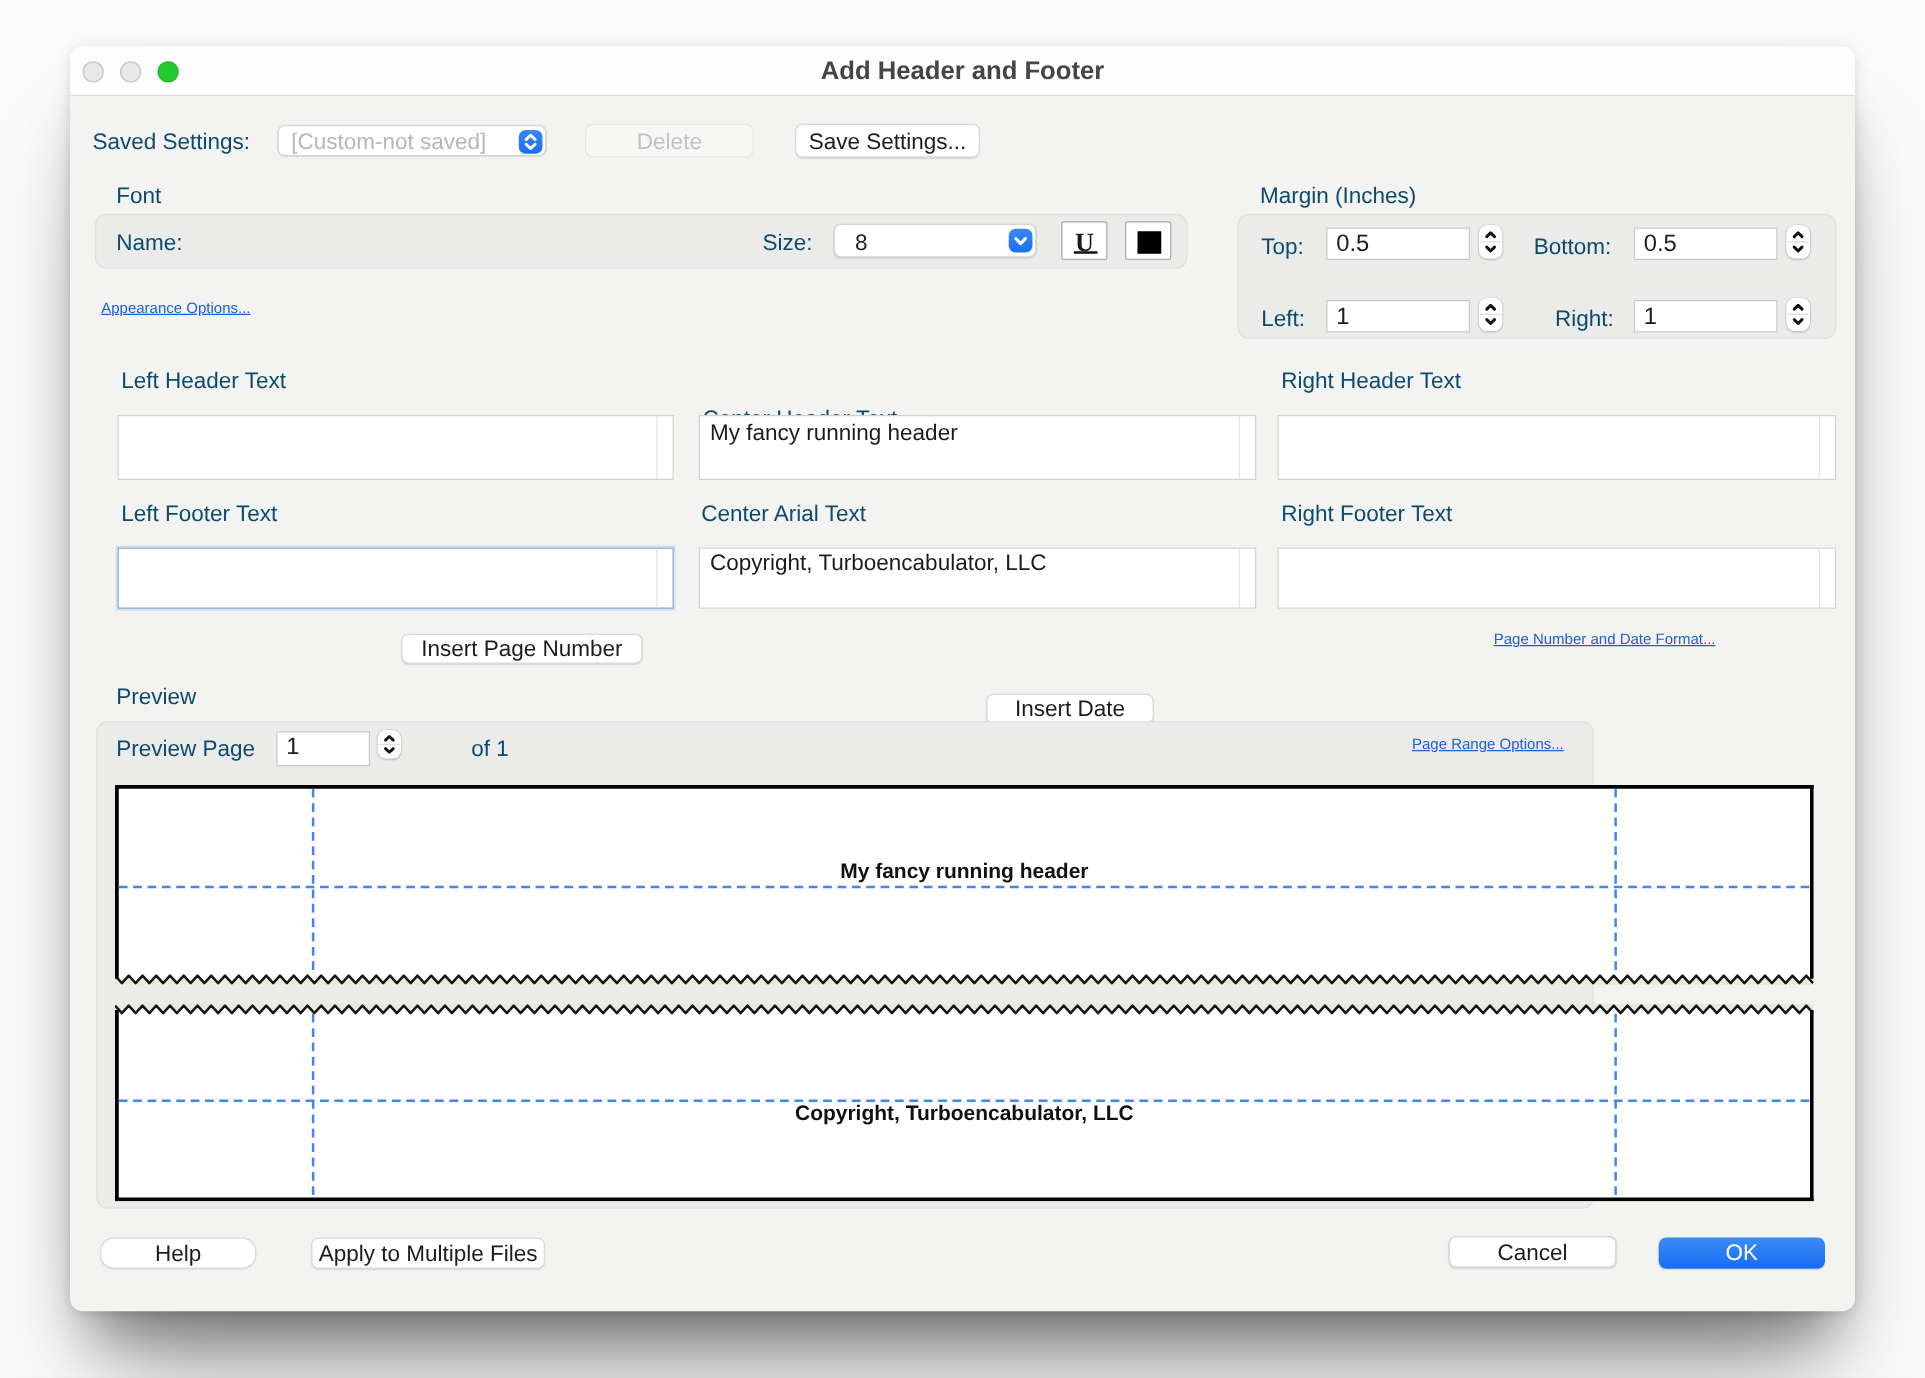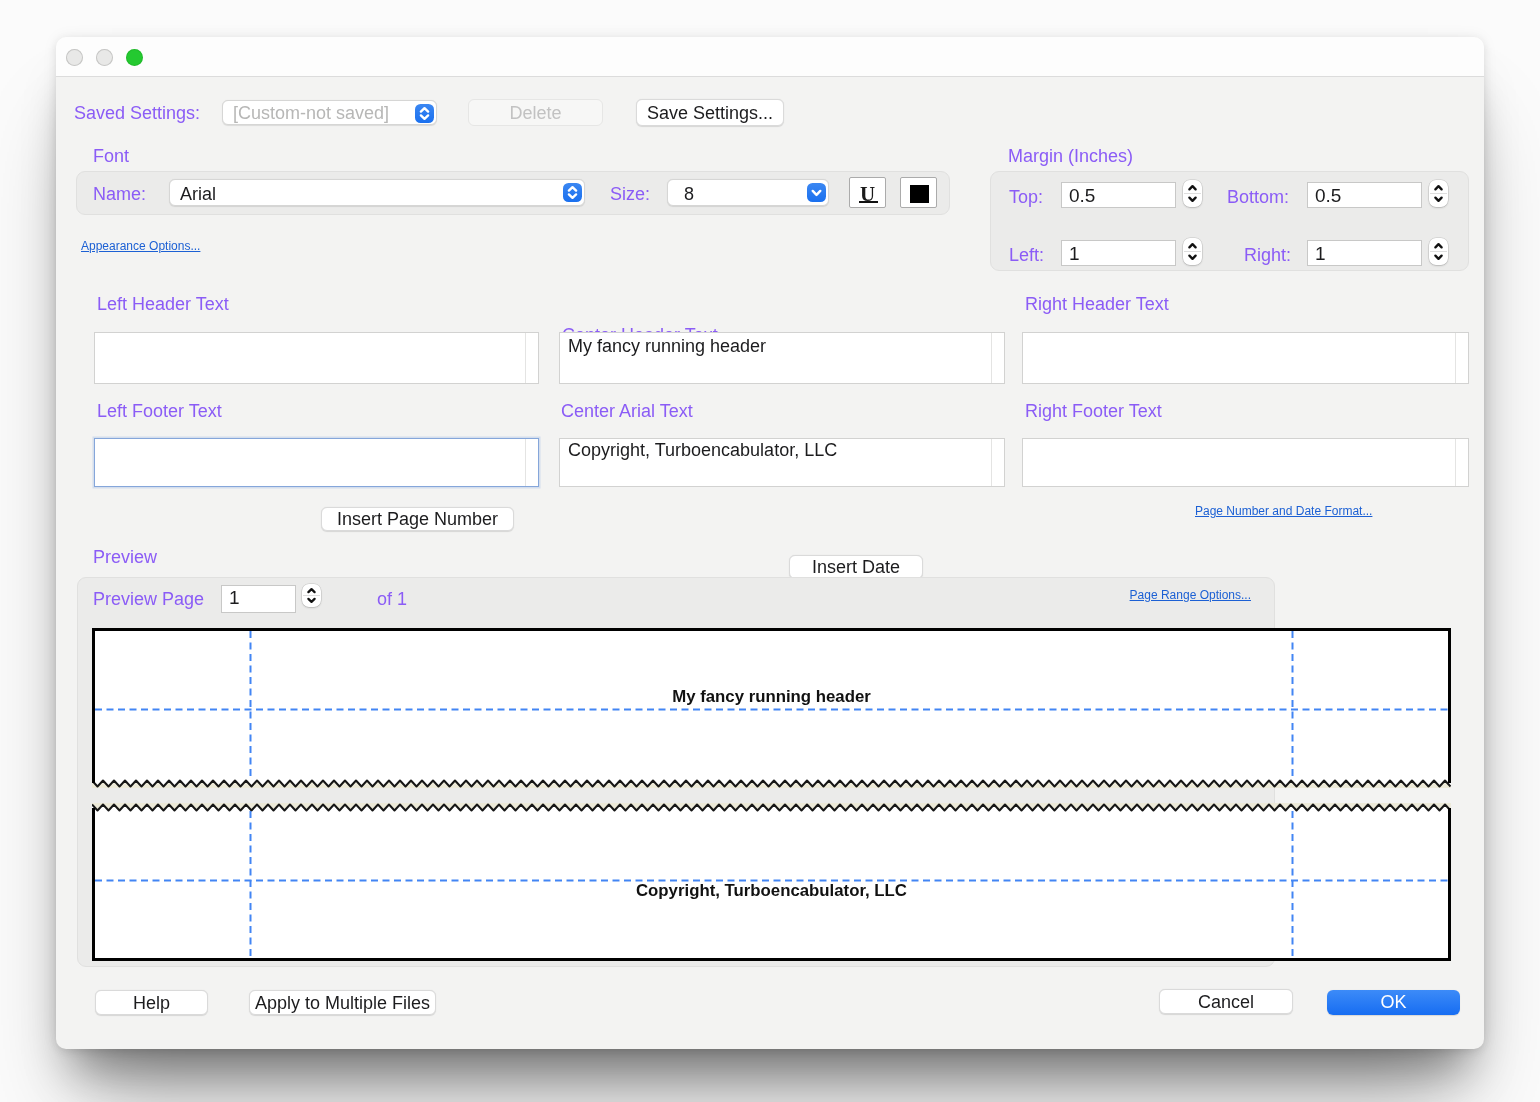--- a/index.html
+++ b/index.html
@@ -7,21 +7,21 @@
 body { background:#fbfbfb; font-family:"Liberation Sans", sans-serif; }
 .dialog { position:absolute; left:56px; top:37px; width:1428px; height:1012px;
   background:#f3f3f2; border-radius:10px;
   box-shadow: 0 36px 42px -16px rgba(0,0,0,0.34), 0 68px 85px -26px rgba(0,0,0,0.34), 0 2px 8px rgba(0,0,0,0.08), 0 0 16px rgba(0,0,0,0.06);
 }
 .titlebar { position:absolute; left:0; top:0; width:100%; height:40px; background:#fdfdfd;
   border-bottom:1px solid #dcdcdc; border-radius:10px 10px 0 0; }
 .light { position:absolute; top:12px; width:17px; height:17px; border-radius:50%; }
 .title { position:absolute; left:0; top:0; width:100%; height:40px; text-align:center;
   line-height:39px; font-weight:bold; font-size:20.5px; color:#454545; }
-.lbl { position:absolute; font-size:18px; color:#8b5cf6; white-space:nowrap; }
+.lbl { position:absolute; font-size:18px; color:#0c4a6e; white-space:nowrap; }
 .btn { position:absolute; background:#fff; border:1px solid #dadada; border-radius:6px;
   font-size:18px; color:#1c1c1e; text-align:center; box-shadow:0 0.5px 1px rgba(0,0,0,0.12); }
 .btn-dis { background:#f7f7f6; color:#c2c2c2; border-color:#e6e6e5; box-shadow:none; }
 .group { position:absolute; background:#ebebea; border:1px solid #e0e0df; border-radius:9px; }
 .popup { position:absolute; background:#fff; border:1px solid #d6d6d5; border-radius:6px;
   box-shadow:0 0.5px 1px rgba(0,0,0,0.1); font-size:18px; color:#1c1c1e; }
 .popup .pbtn { position:absolute; right:2.5px; top:3px; width:19px; height:19px; border-radius:5.5px;
   background:linear-gradient(#3b87f2,#1a70ef); }
 .field { position:absolute; background:#fff; border:1px solid #c8c8c7; font-size:19px; color:#1c1c1e; }
 .link { position:absolute; font-size:12px; color:#1c60d4; text-decoration:underline; white-space:nowrap; }
@@ -30,46 +30,38 @@
 .stepper { position:absolute; width:19px; height:27px; background:#fff; border-radius:7px;
   box-shadow:0 0 0 0.5px rgba(0,0,0,0.15), 0 1px 2px rgba(0,0,0,0.15); }
 </style>
 </head>
 <body>
 <div class="dialog">
   <div class="titlebar"></div>
   <div class="light" style="left:10px; background:#e8e8e7; box-shadow:inset 0 0 0 1px #c6c6c5;"></div>
   <div class="light" style="left:40px; background:#e8e8e7; box-shadow:inset 0 0 0 1px #c6c6c5;"></div>
   <div class="light" style="left:70px; background:#24c930; box-shadow:inset 0 0 0 1px rgba(0,100,0,0.15);"></div>
+  <div class="title">Add Header and Footer</div>
 
   <div class="lbl" style="left:18px; top:66px;">Saved Settings:</div>
   <div class="popup" style="left:166px; top:63px; width:215px; height:25px; color:#b7b7b6;">
     <span style="position:absolute; left:10px; top:2px;">[Custom-not saved]</span>
     <span class="pbtn">
       <svg width="19" height="19" viewBox="0 0 19 19">
           <path d="M5.9 7.6 L9.5 4.2 L13.1 7.6" fill="none" stroke="#fff" stroke-width="2.4" stroke-linecap="round" stroke-linejoin="round"></path>
           <path d="M5.9 11.4 L9.5 14.8 L13.1 11.4" fill="none" stroke="#fff" stroke-width="2.4" stroke-linecap="round" stroke-linejoin="round"></path>
         </svg>
     </span>
   </div>
   <div class="btn btn-dis" style="left:412px; top:62px; width:135px; height:27px; line-height:26px;">Delete</div>
   <div class="btn" style="left:580px; top:62px; width:148px; height:27px; line-height:26px;">Save Settings...</div>
 
   <div class="lbl" style="left:37px; top:109px;">Font</div>
   <div class="group" style="left:20px; top:134px; width:874px; height:44px;"></div>
   <div class="lbl" style="left:37px; top:147px;">Name:</div>
-  <div class="popup" style="left:113px; top:142px; width:416px; height:27px;">
-    <span style="position:absolute; left:10px; top:4px;">Arial</span>
-    <span class="pbtn">
-      <svg width="19" height="19" viewBox="0 0 19 19">
-          <path d="M5.9 7.6 L9.5 4.2 L13.1 7.6" fill="none" stroke="#fff" stroke-width="2.4" stroke-linecap="round" stroke-linejoin="round"></path>
-          <path d="M5.9 11.4 L9.5 14.8 L13.1 11.4" fill="none" stroke="#fff" stroke-width="2.4" stroke-linecap="round" stroke-linejoin="round"></path>
-        </svg>
-    </span>
-  </div>
   <div class="lbl" style="left:554px; top:147px;">Size:</div>
   <div class="popup" style="left:611px; top:142px; width:162px; height:27px;">
     <span style="position:absolute; left:16px; top:4px;">8</span>
     <span class="pbtn">
       <svg width="19" height="19" viewBox="0 0 19 19">
           <path d="M5.7 7.9 L9.5 11.9 L13.3 7.9" fill="none" stroke="#fff" stroke-width="2.4" stroke-linecap="round" stroke-linejoin="round"></path>
         </svg>
     </span>
   </div>
   <div class="btn" style="left:793px; top:140px; width:37px; height:31px; border-color:#ababab; border-radius:2px; box-shadow:none;">
@@ -193,17 +185,17 @@
 <line x1="1200.5" y1="3" x2="1200.5" y2="151" stroke="#4285f4" stroke-width="2" stroke-dasharray="7 4.5"></line>
 <line x1="158.5" y1="183" x2="158.5" y2="330" stroke="#4285f4" stroke-width="2" stroke-dasharray="7 4.5"></line>
 <line x1="1200.5" y1="183" x2="1200.5" y2="330" stroke="#4285f4" stroke-width="2" stroke-dasharray="7 4.5"></line>
 <line x1="3" y1="81.5" x2="1356" y2="81.5" stroke="#4285f4" stroke-width="2" stroke-dasharray="7 4.5"></line>
 <line x1="3" y1="252.5" x2="1356" y2="252.5" stroke="#4285f4" stroke-width="2" stroke-dasharray="7 4.5"></line>
 <text x="679.5" y="74" text-anchor="middle" font-family="Liberation Sans" font-weight="bold" font-size="16.8" fill="#111">My fancy running header</text>
 <text x="679.5" y="268" text-anchor="middle" font-family="Liberation Sans" font-weight="bold" font-size="16.8" fill="#111">Copyright, Turboencabulator, LLC</text>
 </svg>
   </div>
 
-  <div class="btn" style="left:39px; top:953px; width:113px; height:25px; line-height:24px;">Help</div>
+  <div class="btn" style="left:24px; top:953px; width:125px; height:25px; line-height:24px;border-radius:11px;">Help</div>
   <div class="btn" style="left:193px; top:953px; width:187px; height:25px; line-height:24px;">Apply to Multiple Files</div>
   <div class="btn" style="left:1103px; top:952px; width:134px; height:25px; line-height:24px;">Cancel</div>
   <div class="btn" style="left:1271px; top:953px; width:133px; height:25px; line-height:24px; background:linear-gradient(#3c8bf8,#176df2); color:#fff; border:none;">OK</div>
 </div>
 
 </body></html>

